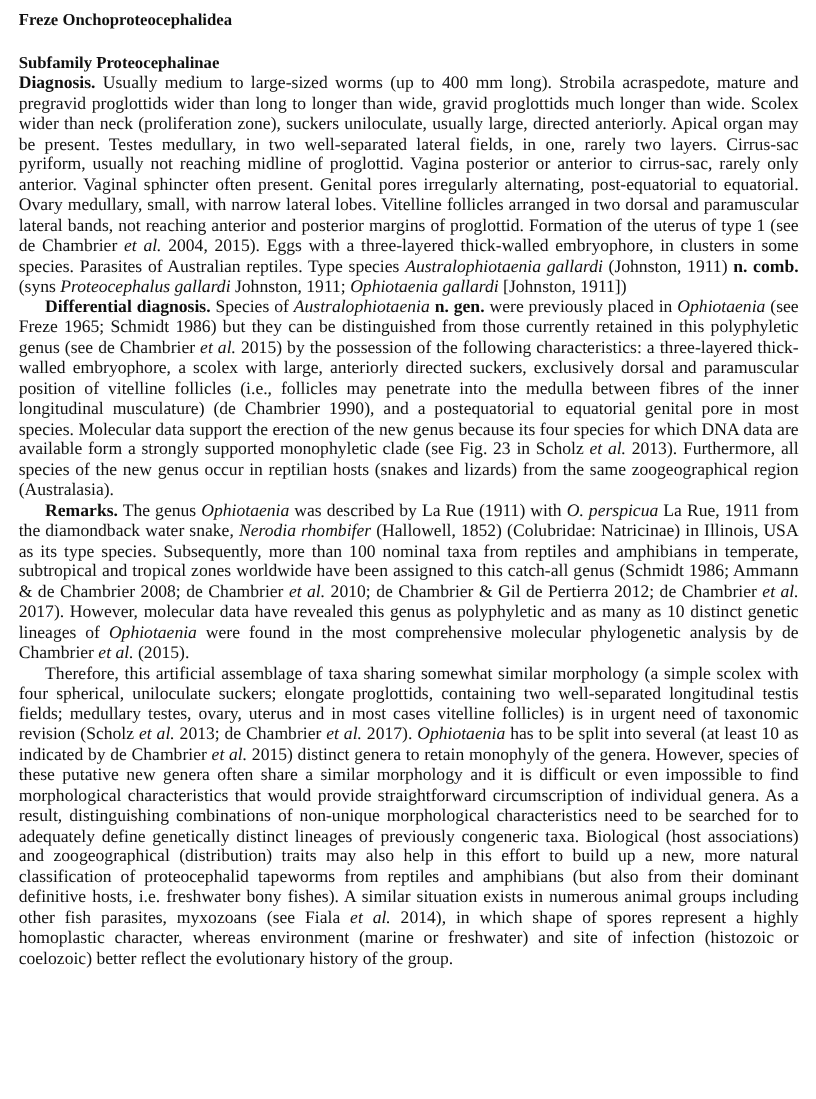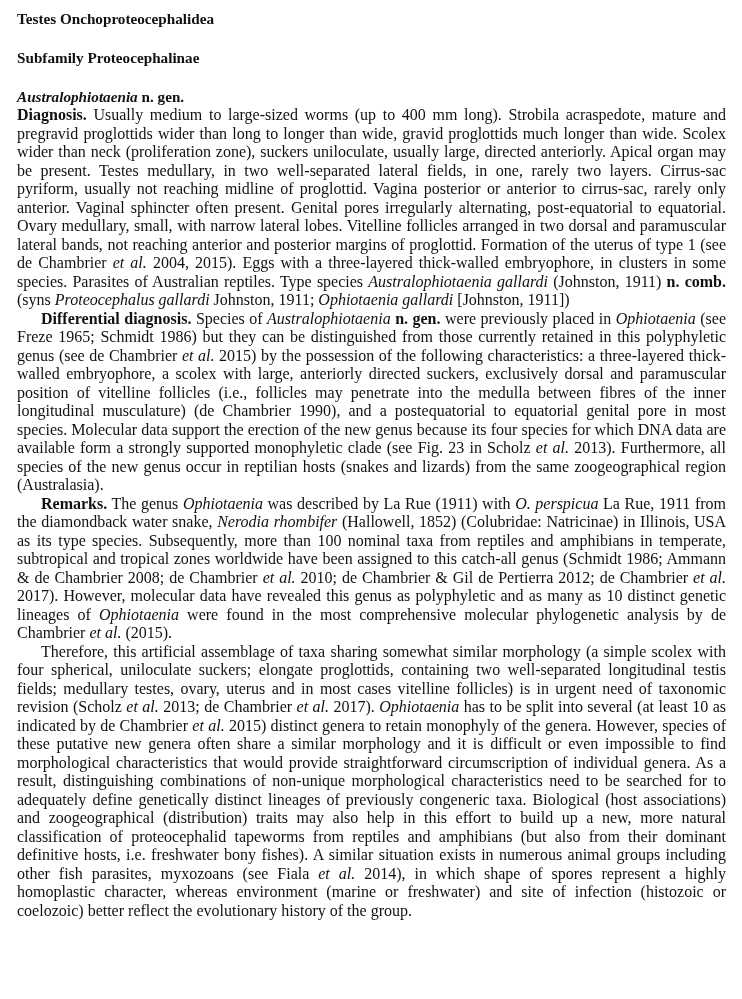--- a/index.html
+++ b/index.html
@@ -22,23 +22,22 @@
   .para { margin: 0; }
   .para.indent { text-indent: 24px; }
   .seg-i { font-style: italic; }
   .seg-b { font-weight: bold; }
   .seg-bi { font-weight: bold; font-style: italic; }
 </style>
 </head>
 <body>
 
 <div class="page">
-  <p class="heading">Testes Onchoproteocephalidea</p>
+  <p class="heading">Freze Onchoproteocephalidea</p>
   <p class="heading">Subfamily Proteocephalinae</p>
-  <p class="heading h-genus"><span class="seg-bi">Australophiotaenia</span><span> n. gen.</span></p>
 
   <div class="body">
     <p class="para"><span class="seg-b">Diagnosis.</span><span> Usually medium to large-sized worms (up to 400 mm long). Strobila acraspedote, mature and pregravid proglottids wider than long to longer than wide, gravid proglottids much longer than wide. Scolex wider than neck (proliferation zone), suckers uniloculate, usually large, directed anteriorly. Apical organ may be present. Testes medullary, in two well-separated lateral fields, in one, rarely two layers. Cirrus-sac pyriform, usually not reaching midline of proglottid. Vagina posterior or anterior to cirrus-sac, rarely only anterior. Vaginal sphincter often present. Genital pores irregularly alternating, post-equatorial to equatorial. Ovary medullary, small, with narrow lateral lobes. Vitelline follicles arranged in two dorsal and paramuscular lateral bands, not reaching anterior and posterior margins of proglottid. Formation of the uterus of type 1 (see de Chambrier </span><span class="seg-i">et al.</span><span> 2004, 2015). Eggs with a three-layered thick-walled embryophore, in clusters in some species. Parasites of Australian reptiles. Type species </span><span class="seg-i">Australophiotaenia gallardi</span><span> (Johnston, 1911) </span><span class="seg-b">n. comb.</span><span> (syns </span><span class="seg-i">Proteocephalus gallardi</span><span> Johnston, 1911; </span><span class="seg-i">Ophiotaenia gallardi</span><span> [Johnston, 1911])</span></p>
     <p class="para indent"><span class="seg-b">Differential diagnosis.</span><span> Species of </span><span class="seg-i">Australophiotaenia</span><span> </span><span class="seg-b">n. gen.</span><span> were previously placed in </span><span class="seg-i">Ophiotaenia</span><span> (see Freze 1965; Schmidt 1986) but they can be distinguished from those currently retained in this polyphyletic genus (see de Chambrier </span><span class="seg-i">et al.</span><span> 2015) by the possession of the following characteristics: a three-layered thick-walled embryophore, a scolex with large, anteriorly directed suckers, exclusively dorsal and paramuscular position of vitelline follicles (i.e., follicles may penetrate into the medulla between fibres of the inner longitudinal musculature) (de Chambrier 1990), and a postequatorial to equatorial genital pore in most species. Molecular data support the erection of the new genus because its four species for which DNA data are available form a strongly supported monophyletic clade (see Fig. 23 in Scholz </span><span class="seg-i">et al.</span><span> 2013). Furthermore, all species of the new genus occur in reptilian hosts (snakes and lizards) from the same zoogeographical region (Australasia).</span></p>
     <p class="para indent"><span class="seg-b">Remarks.</span><span> The genus </span><span class="seg-i">Ophiotaenia</span><span> was described by La Rue (1911) with </span><span class="seg-i">O. perspicua</span><span> La Rue, 1911 from the diamondback water snake, </span><span class="seg-i">Nerodia rhombifer</span><span> (Hallowell, 1852) (Colubridae: Natricinae) in Illinois, USA as its type species. Subsequently, more than 100 nominal taxa from reptiles and amphibians in temperate, subtropical and tropical zones worldwide have been assigned to this catch-all genus (Schmidt 1986; Ammann &amp; de Chambrier 2008; de Chambrier </span><span class="seg-i">et al.</span><span> 2010; de Chambrier &amp; Gil de Pertierra 2012; de Chambrier </span><span class="seg-i">et al.</span><span> 2017). However, molecular data have revealed this genus as polyphyletic and as many as 10 distinct genetic lineages of </span><span class="seg-i">Ophiotaenia</span><span> were found in the most comprehensive molecular phylogenetic analysis by de Chambrier </span><span class="seg-i">et al.</span><span> (2015).</span></p>
     <p class="para indent"><span>Therefore, this artificial assemblage of taxa sharing somewhat similar morphology (a simple scolex with four spherical, uniloculate suckers; elongate proglottids, containing two well-separated longitudinal testis fields; medullary testes, ovary, uterus and in most cases vitelline follicles) is in urgent need of taxonomic revision (Scholz </span><span class="seg-i">et al.</span><span> 2013; de Chambrier </span><span class="seg-i">et al.</span><span> 2017). </span><span class="seg-i">Ophiotaenia</span><span> has to be split into several (at least 10 as indicated by de Chambrier </span><span class="seg-i">et al.</span><span> 2015) distinct genera to retain monophyly of the genera. However, species of these putative new genera often share a similar morphology and it is difficult or even impossible to find morphological characteristics that would provide straightforward circumscription of individual genera. As a result, distinguishing combinations of non-unique morphological characteristics need to be searched for to adequately define genetically distinct lineages of previously congeneric taxa. Biological (host associations) and zoogeographical (distribution) traits may also help in this effort to build up a new, more natural classification of proteocephalid tapeworms from reptiles and amphibians (but also from their dominant definitive hosts, i.e. freshwater bony fishes). A similar situation exists in numerous animal groups including other fish parasites, myxozoans (see Fiala </span><span class="seg-i">et al.</span><span> 2014), in which shape of spores represent a highly homoplastic character, whereas environment (marine or freshwater) and site of infection (histozoic or coelozoic) better reflect the evolutionary history of the group.</span></p>
   </div>
 </div>
 
 </body></html>

